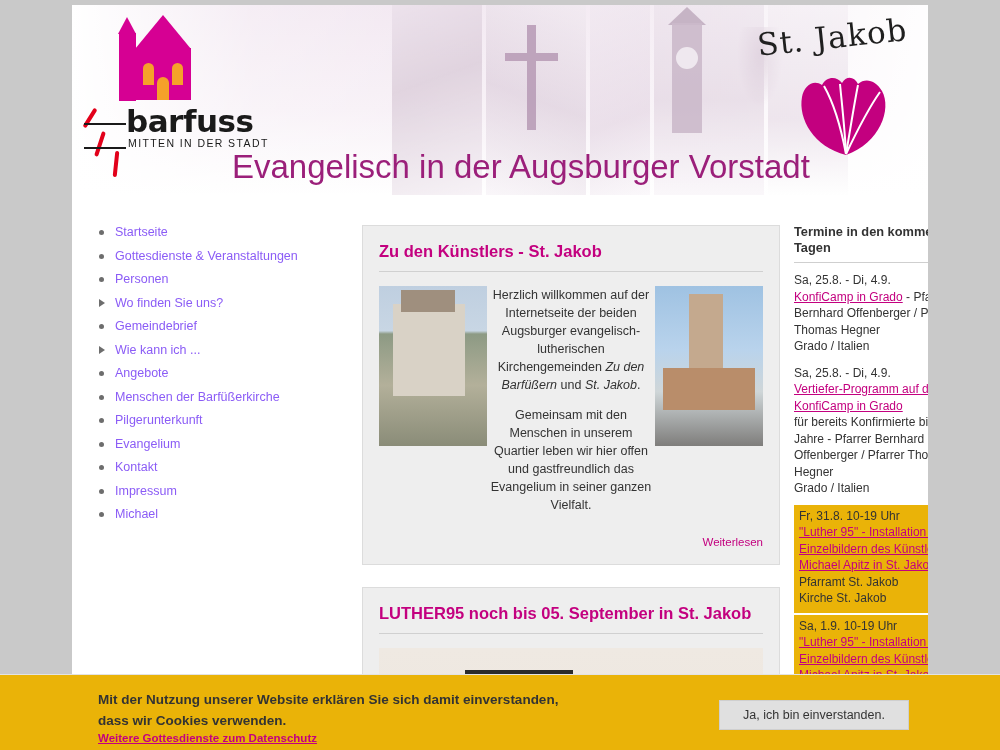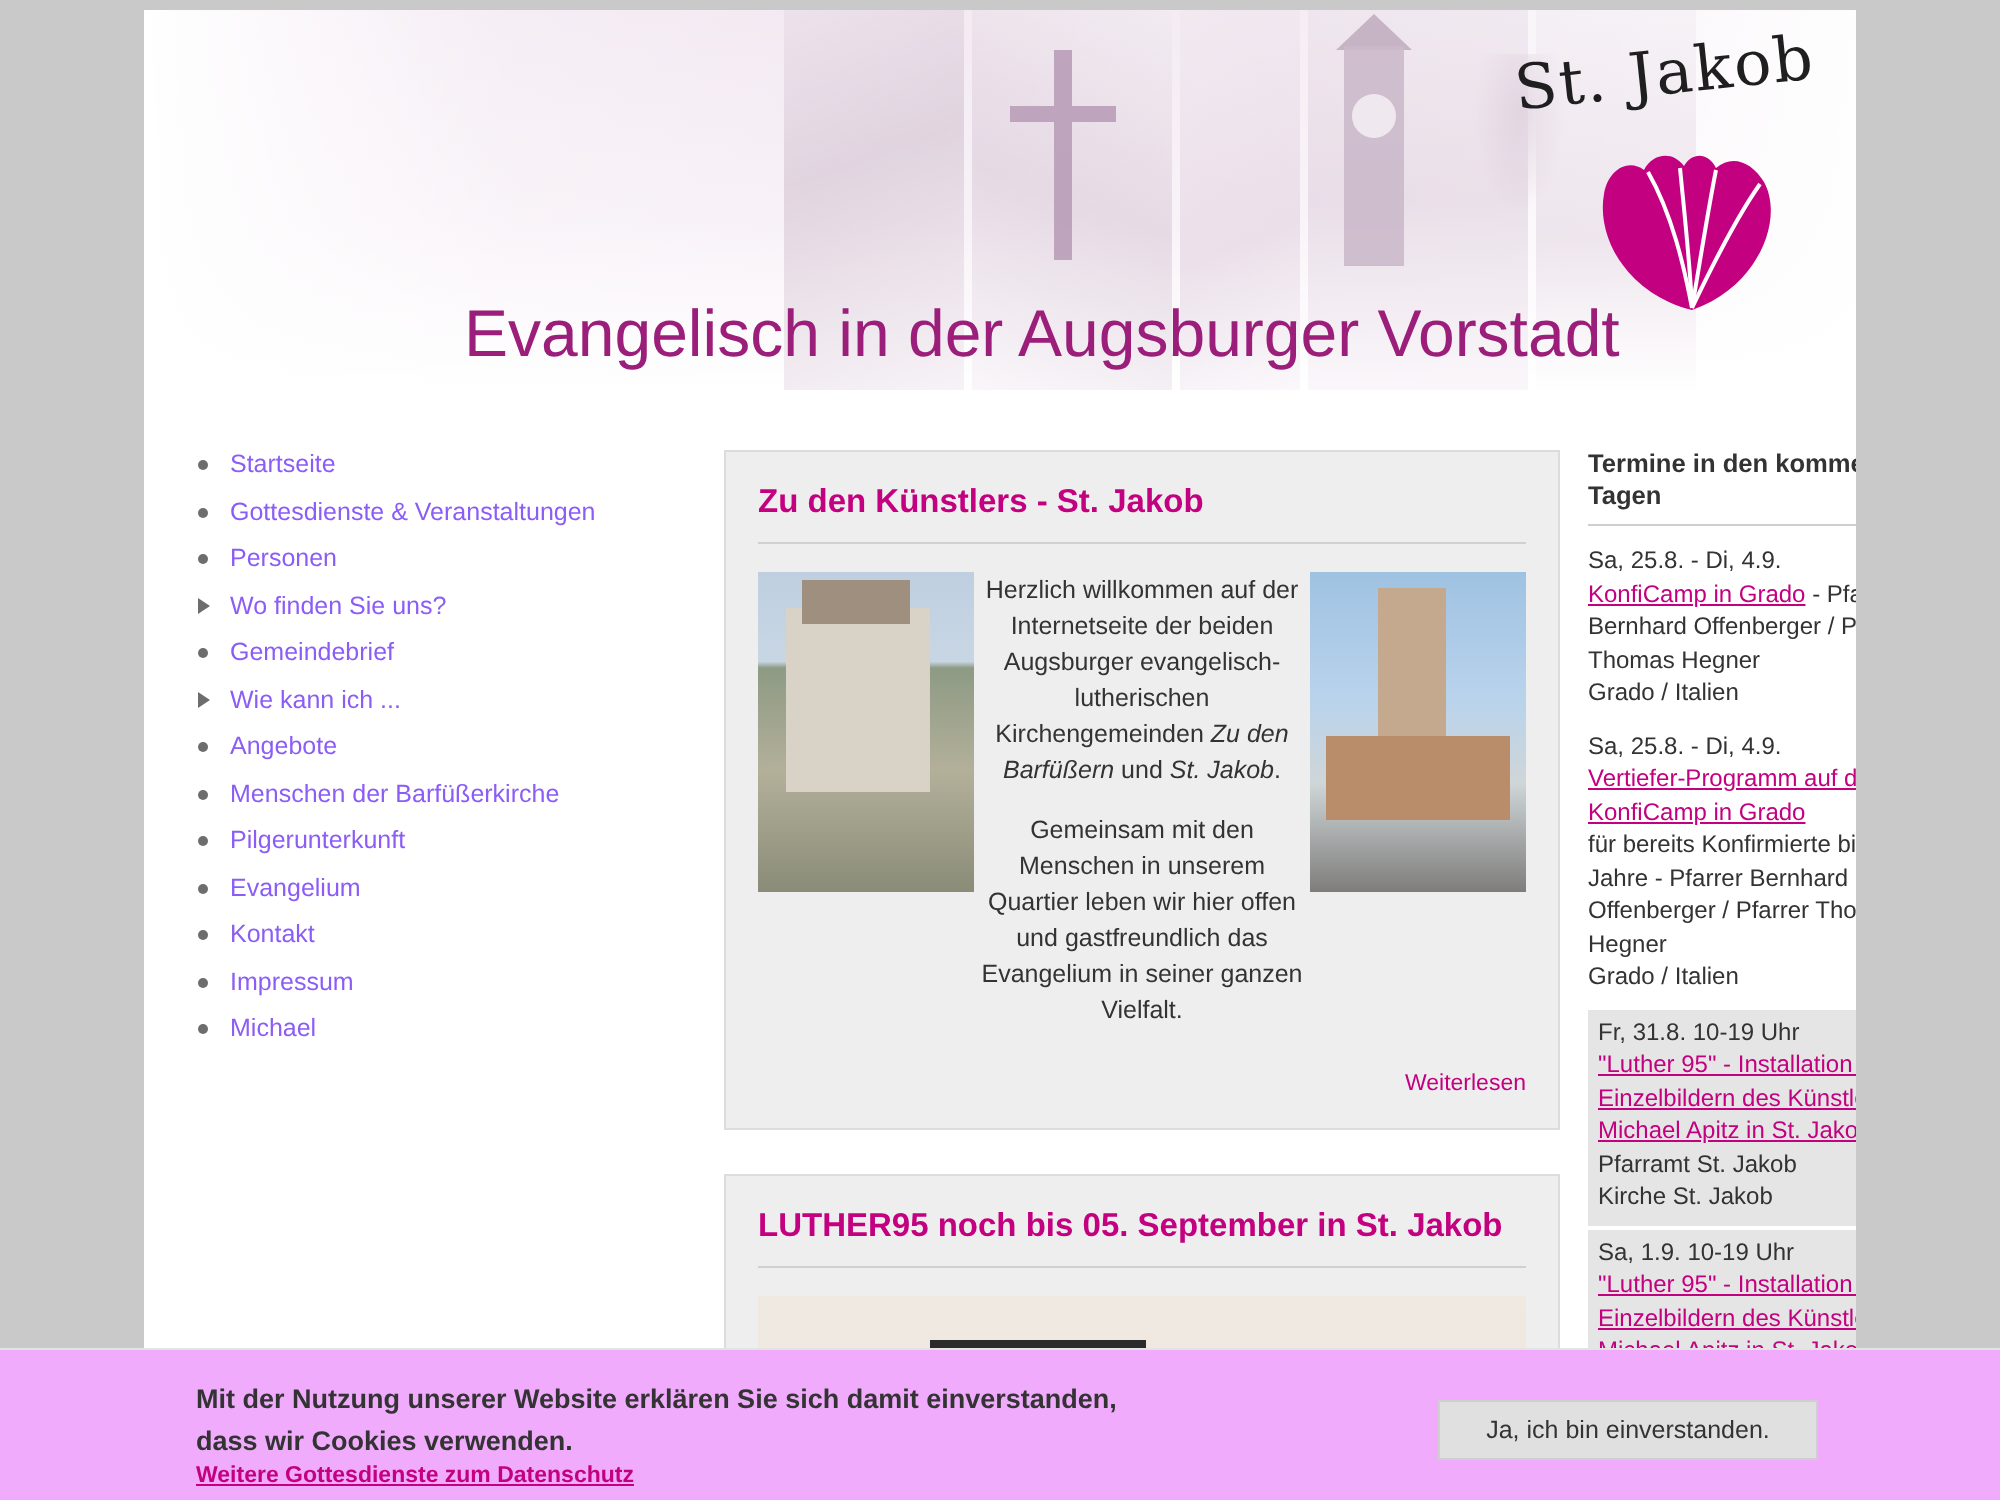--- a/index.html
+++ b/index.html
@@ -407,37 +407,37 @@
   .termine .hrule {
     height: 1px;
     background: #cfcfcf;
     margin: 4px 0 7px 0;
   }
   .ev {
     padding: 2px 4px 6px 0;
     margin-bottom: 2px;
   }
   .ev.shaded {
-    background: #e5e5e5;
+    background: #eab308;
     padding: 3px 5px 6px 5px;
   }
   .ev .when { color: #333; }
   .ev a {
     color: #c3007f;
     text-decoration: underline;
   }
   .ev .place { color: #333; }
 
   
   .cookie {
     position: absolute;
     left: 0; bottom: 0;
     width: 1000px;
     height: 75px;
-    background: #f0abfc;
+    background: #eab308;
     border-top: 1px solid #e3e3e3;
     z-index: 50;
   }
   .cookie-text {
     position: absolute;
     left: 98px; top: 14px;
     width: 560px;
     font-size: 13.5px;
     font-weight: bold;
     color: #333;
@@ -476,20 +476,38 @@
         <div class="angel"></div>
       </div>
     <div class="hdr-photo ph2"></div>
     <div class="cross"></div>
     <div class="hdr-photo ph3"></div>
     <div class="hdr-photo ph4"></div>
     <div class="tower-roof"></div>
     <div class="tower"></div>
     <div class="hdr-photo ph5"></div>
 
+    <div class="logo">
+      <div class="logo-church">
+        <div class="lc-tower-roof"></div>
+        <div class="lc-tower"></div>
+        <div class="lc-roof"></div>
+        <div class="lc-body"></div>
+        <div class="lc-win1"></div>
+        <div class="lc-win2"></div>
+        <div class="lc-door"></div>
+      </div>
+      <div class="ray" style="left:4px; top:92px; height:22px; transform:rotate(32deg);"></div>
+      <div class="ray" style="left:14px; top:116px; height:26px; transform:rotate(18deg);"></div>
+      <div class="ray" style="left:30px; top:136px; height:26px; transform:rotate(6deg);"></div>
+      <div class="logo-rule"></div>
+      <div class="logo-rule2"></div>
+      <div class="logo-text">barfuss</div>
+      <div class="logo-sub">MITTEN IN DER STADT</div>
+    </div>
 
     <div class="jakob-word">St. Jakob</div>
 
     <div class="shell">
       <svg width="100" height="82" viewBox="0 0 100 82">
         <path d="M50 80 C18 72 2 44 6 22 C8 10 18 4 26 10 C30 2 40 0 46 8 C50 1 58 1 62 9 C70 2 80 6 86 16 C96 34 84 68 50 80 Z" fill="#c3007f"></path>
         <g stroke="#ffffff" stroke-width="2" fill="none">
           <path d="M50 79 C46 58 40 32 28 11"></path>
           <path d="M50 79 C49 56 46 30 44 9"></path>
           <path d="M50 79 C54 56 58 30 62 10"></path>

